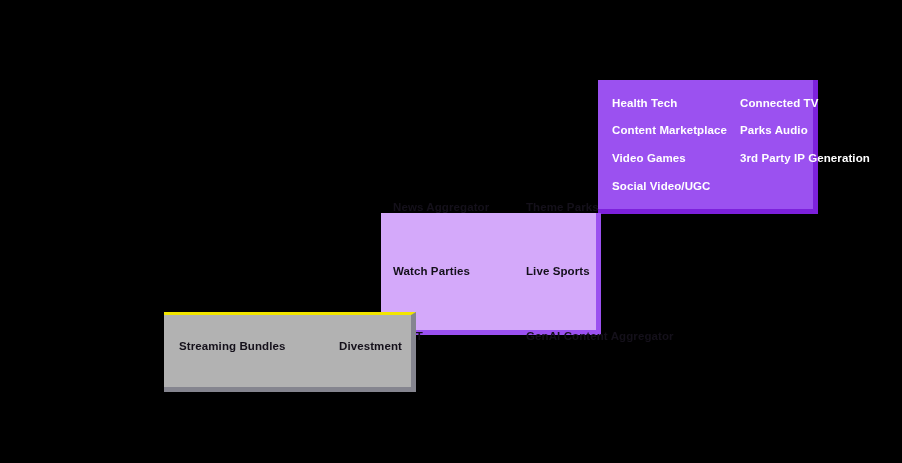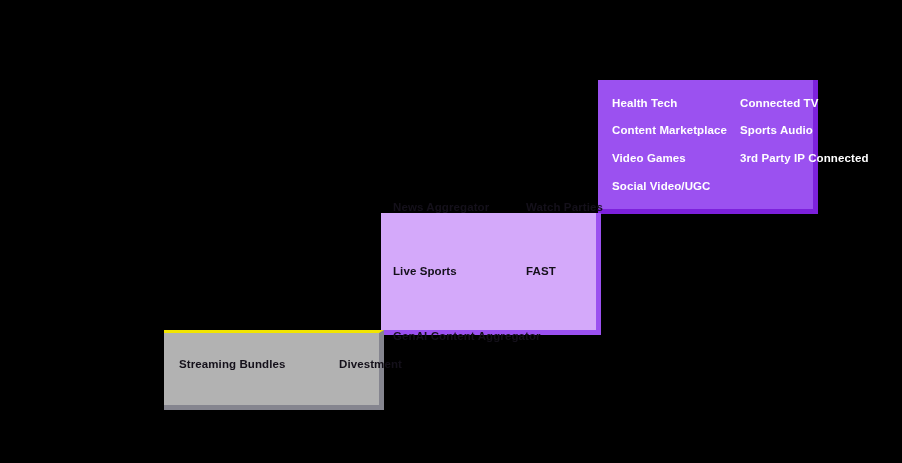--- a/index.html
+++ b/index.html
@@ -68,22 +68,22 @@
     grid-template-columns: 93px 1fr;
   }
   #panel-lavender .cell {
     color: #14101A;
     padding: 6px 0;
   }
 
   
   #panel-gray {
     left: 164px;
-    top: 330px;
-    width: 220px;
+    top: 312px;
+    width: 252px;
     height: 80px;
     background: #B2B2B2;
     border-right: 5px solid #85858F;
     border-bottom: 5px solid #85858F;
     border-top: 3px solid #F2E500;
     padding: 0 0 10px 15px;
     grid-template-columns: 120px 1fr;
   }
   #panel-gray .cell {
     color: #14101A;
@@ -93,30 +93,31 @@
 </head>
 <body>
 
 <div id="stage">
 
   <div class="panel" id="panel-purple">
     <div class="cell">Health Tech</div>
     <div class="cell">Connected TV</div>
 
     <div class="cell">Content Marketplace</div>
-    <div class="cell">Sports Audio</div>
+    <div class="cell">Parks Audio</div>
 
     <div class="cell">Video Games</div>
-    <div class="cell">3rd Party IP Connected</div>
+    <div class="cell">3rd Party IP Generation</div>
 
     <div class="cell">Social Video/UGC</div>
   </div>
 
   <div class="panel" id="panel-lavender">
     <div class="cell">News Aggregator</div>
+    <div class="cell">Theme Parks</div>
 
     <div class="cell">Watch Parties</div>
     <div class="cell">Live Sports</div>
 
     <div class="cell">FAST</div>
 
     <div class="cell">GenAI Content Aggregator</div>
   </div>
 
   <div class="panel" id="panel-gray">

